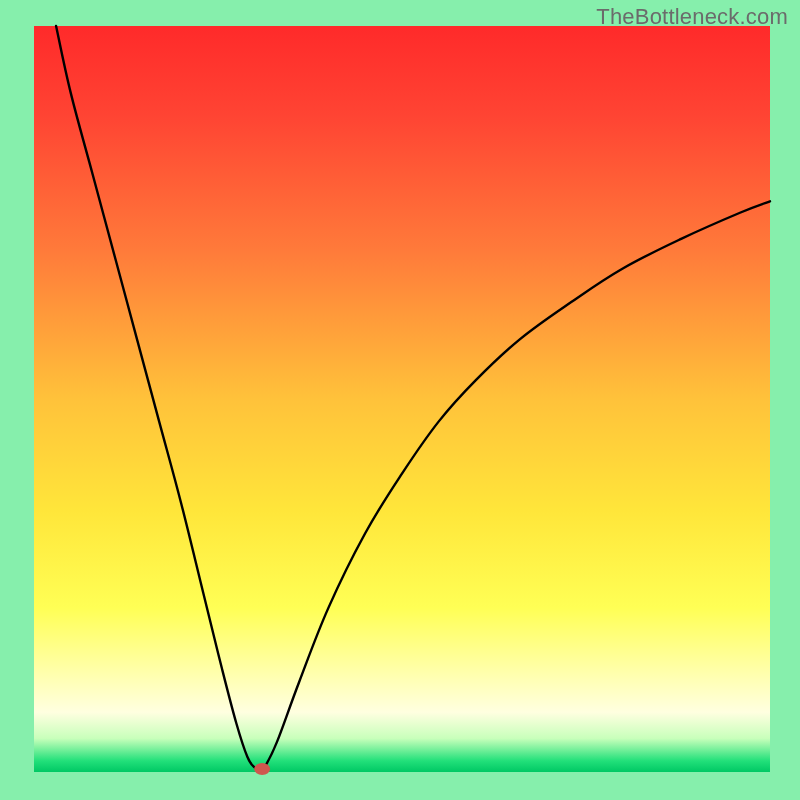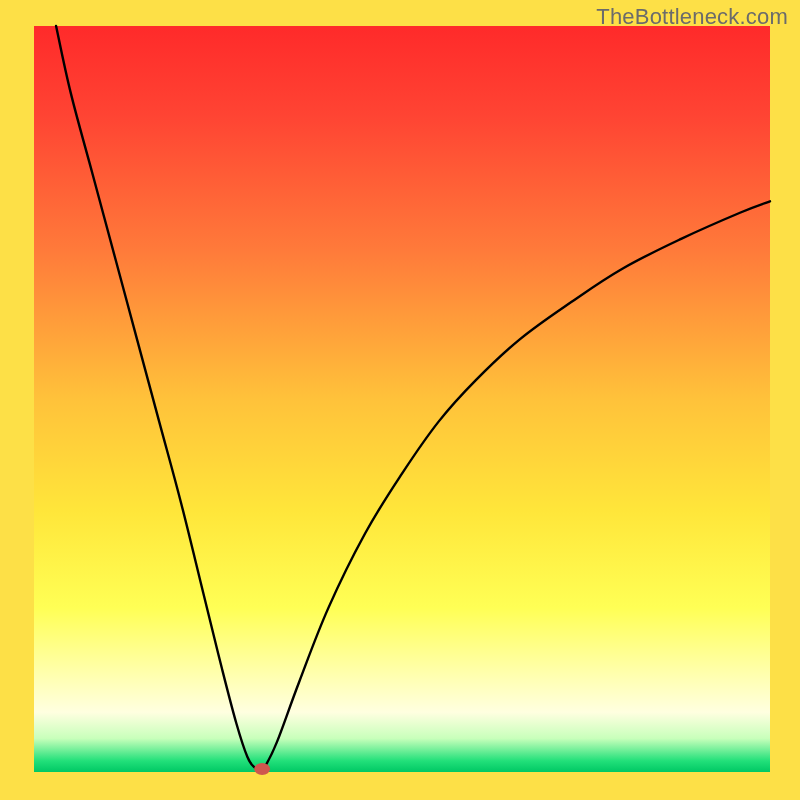--- a/index.html
+++ b/index.html
@@ -8,21 +8,21 @@
     width: 800px;
     height: 800px;
     background: #000;
     font-family: Arial, Helvetica, sans-serif;
     overflow: hidden;
   }
   .frame {
     position: relative;
     width: 800px;
     height: 800px;
-    background: #fde047;
+    background: #86efac;
   }
   .watermark {
     position: absolute;
     top: 4px;
     right: 12px;
     color: #6b6b6b;
     font-size: 22px;
     font-weight: 500;
     letter-spacing: 0.2px;
     z-index: 10;

